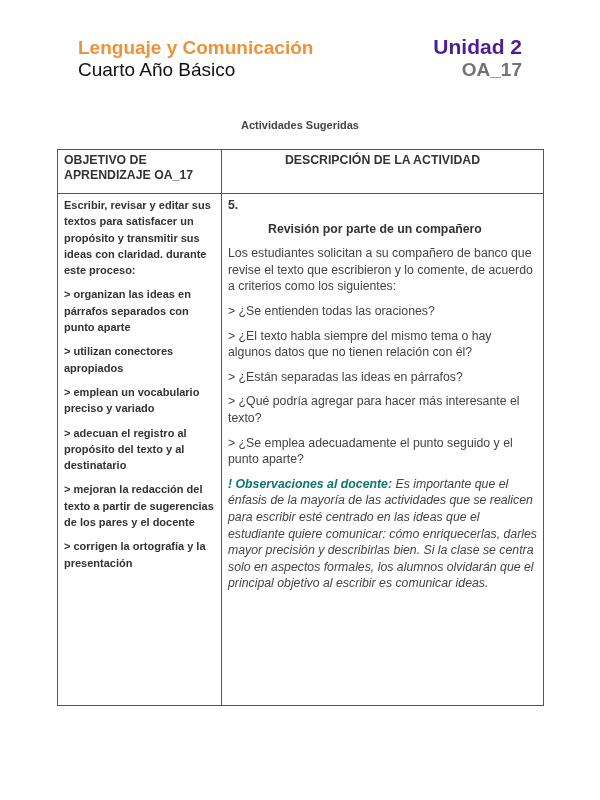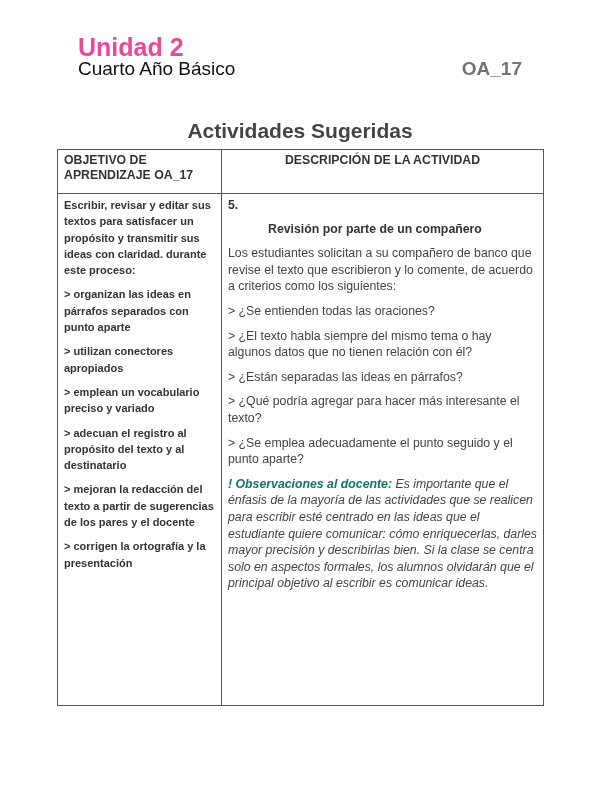--- a/index.html
+++ b/index.html
@@ -26,22 +26,22 @@
       justify-content: space-between;
       align-items: baseline;
     }
     .subject {
       color: #f0913a;
       font-size: 19px;
       font-weight: bold;
       line-height: 22px;
     }
     .unit {
-      color: #ec4899;
-      font-size: 25px;
+      color: #4c1d95;
+      font-size: 21px;
       font-weight: bold;
       line-height: 22px;
     }
     .grade {
       color: #111111;
       font-size: 19px;
       font-weight: normal;
       line-height: 22px;
     }
     .oa {
@@ -49,21 +49,21 @@
       font-size: 19px;
       font-weight: bold;
       line-height: 22px;
     }
     .section-title {
       position: absolute;
       top: 119px;
       left: 0;
       width: 600px;
       text-align: center;
-      font-size: 21px;
+      font-size: 11px;
       font-weight: bold;
       color: #444444;
     }
     table.activity-table {
       position: absolute;
       left: 57px;
       top: 149px;
       width: 487px;
       border-collapse: collapse;
       font-size: 12.3px;
@@ -110,20 +110,21 @@
     .num { font-weight: bold; color: #333333; margin-bottom: 7px !important; }
     .act-title { font-weight: bold; color: #333333; padding-left: 40px; }
     .obs { font-style: italic; }
     .obs-label { font-weight: bold; font-style: italic; color: #0f766e; }
   </style>
 </head>
 <body>
 
 <div class="header">
   <div class="header-row">
+    <span class="subject">Lenguaje y Comunicación</span>
     <span class="unit">Unidad 2</span>
   </div>
   <div class="header-row">
     <span class="grade">Cuarto Año Básico</span>
     <span class="oa">OA_17</span>
   </div>
 </div>
 
 <div class="section-title">Actividades Sugeridas</div>
 

